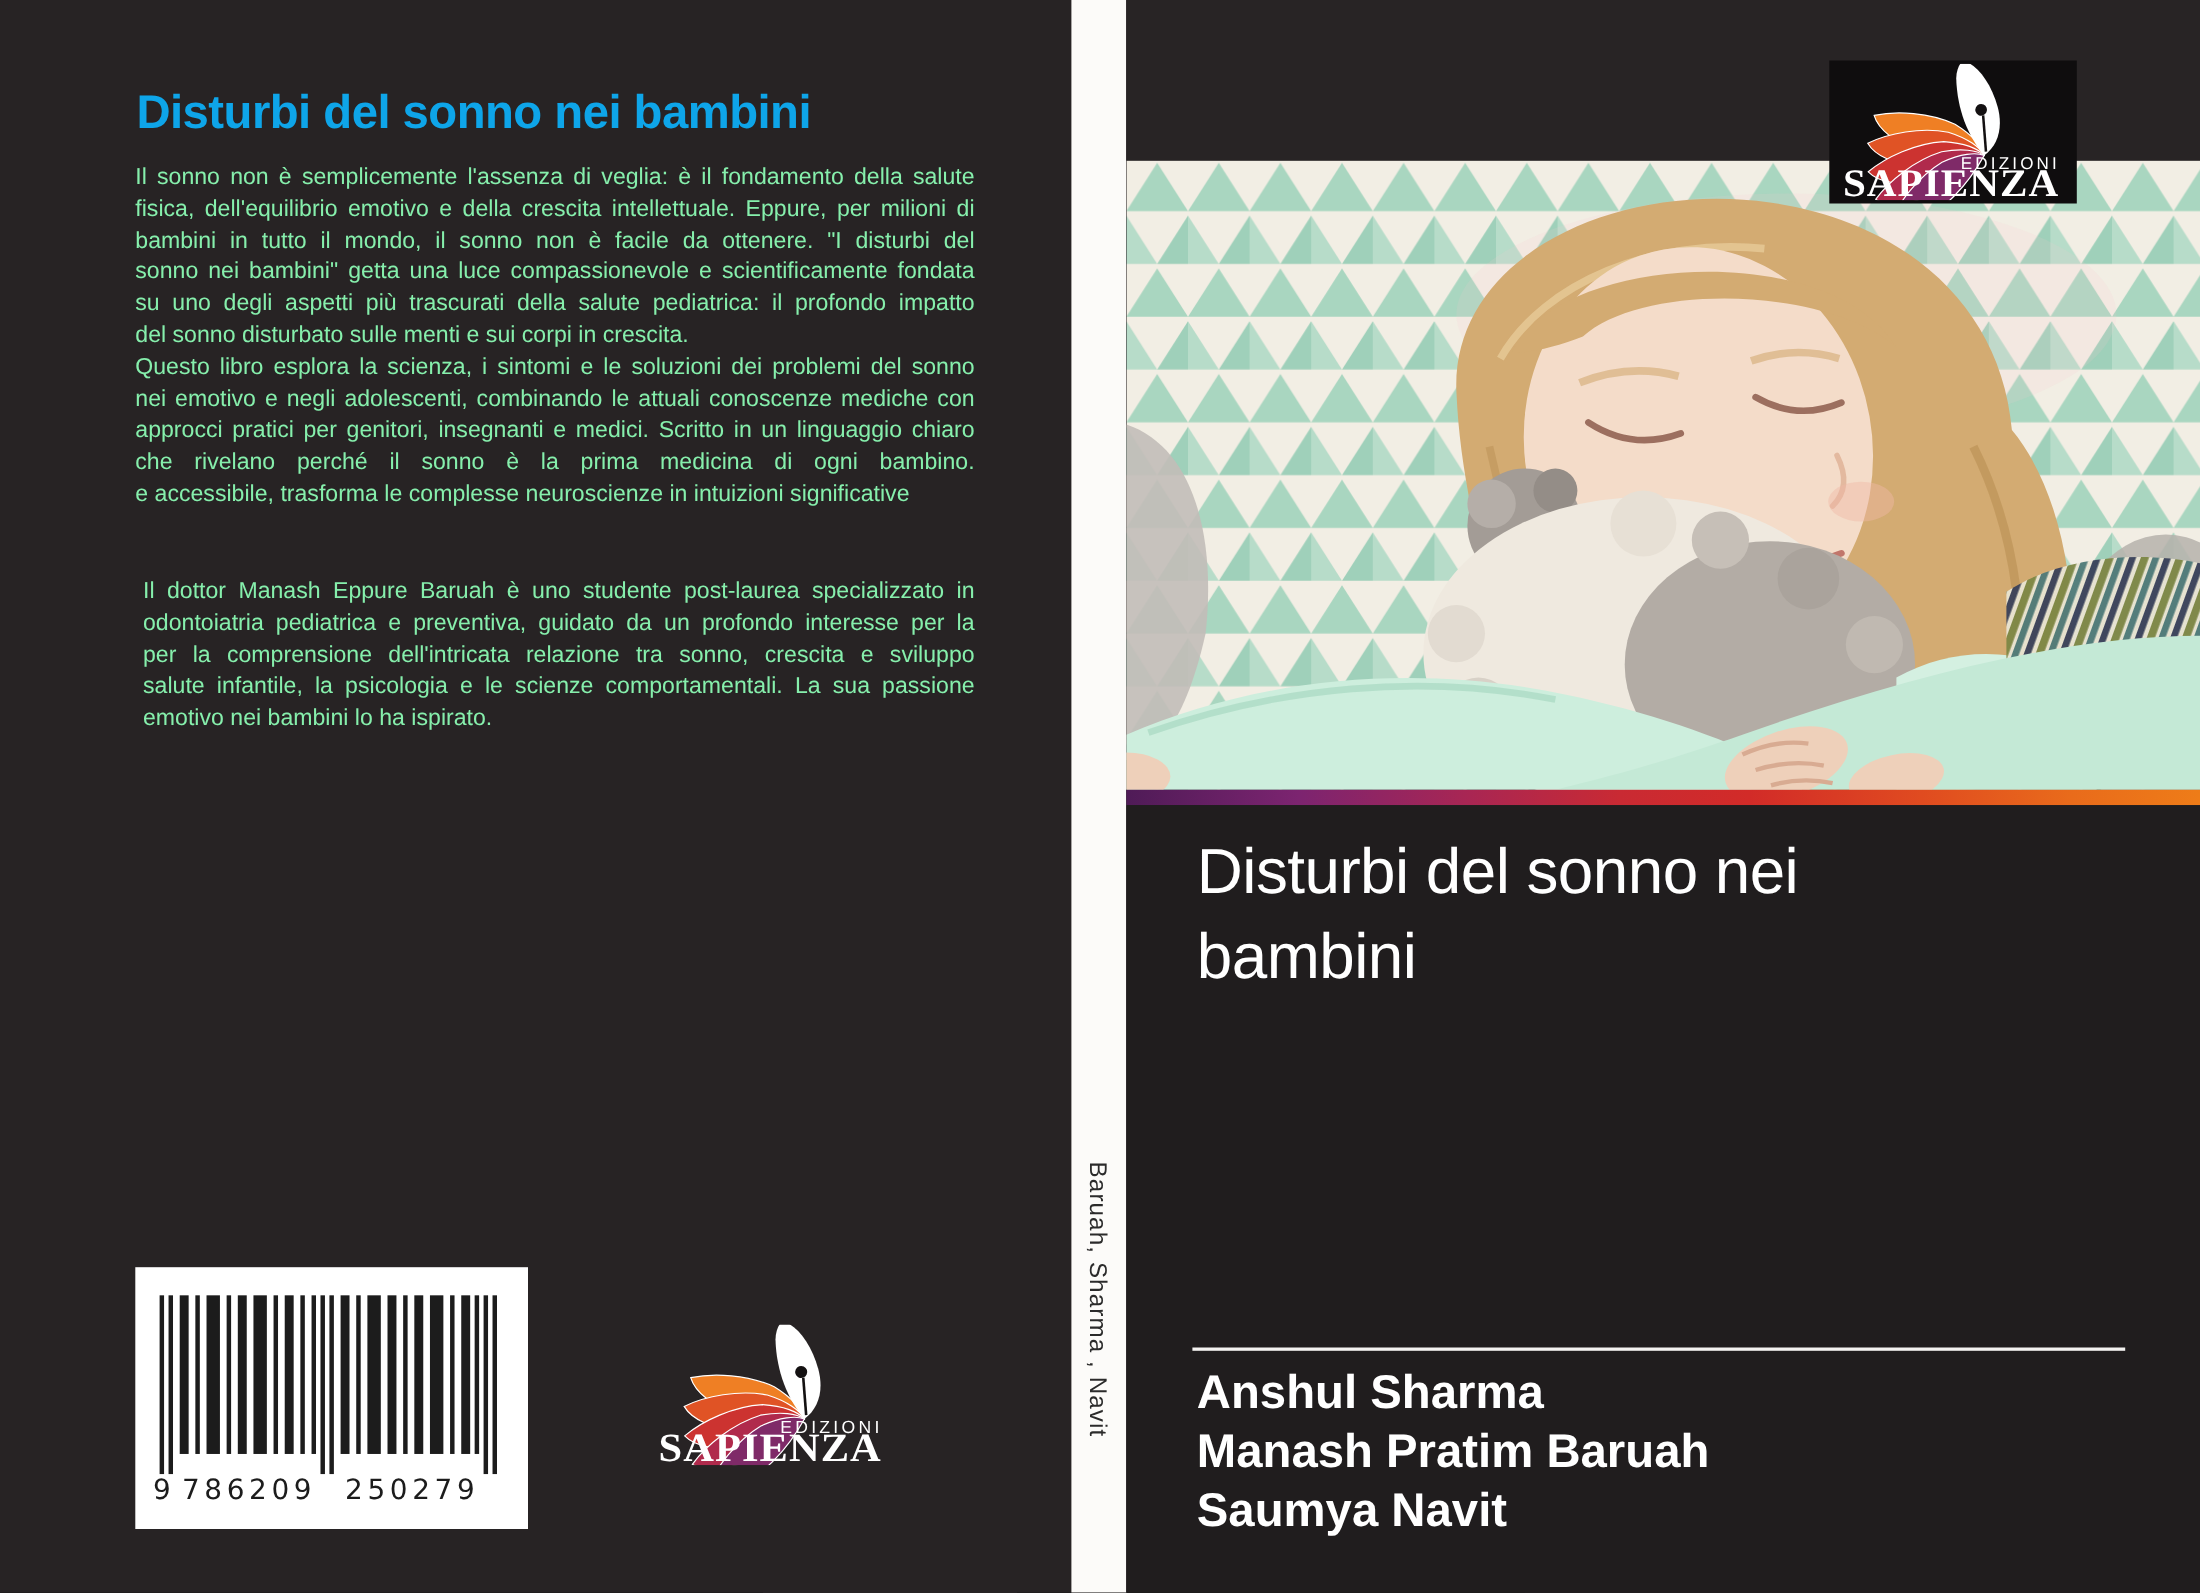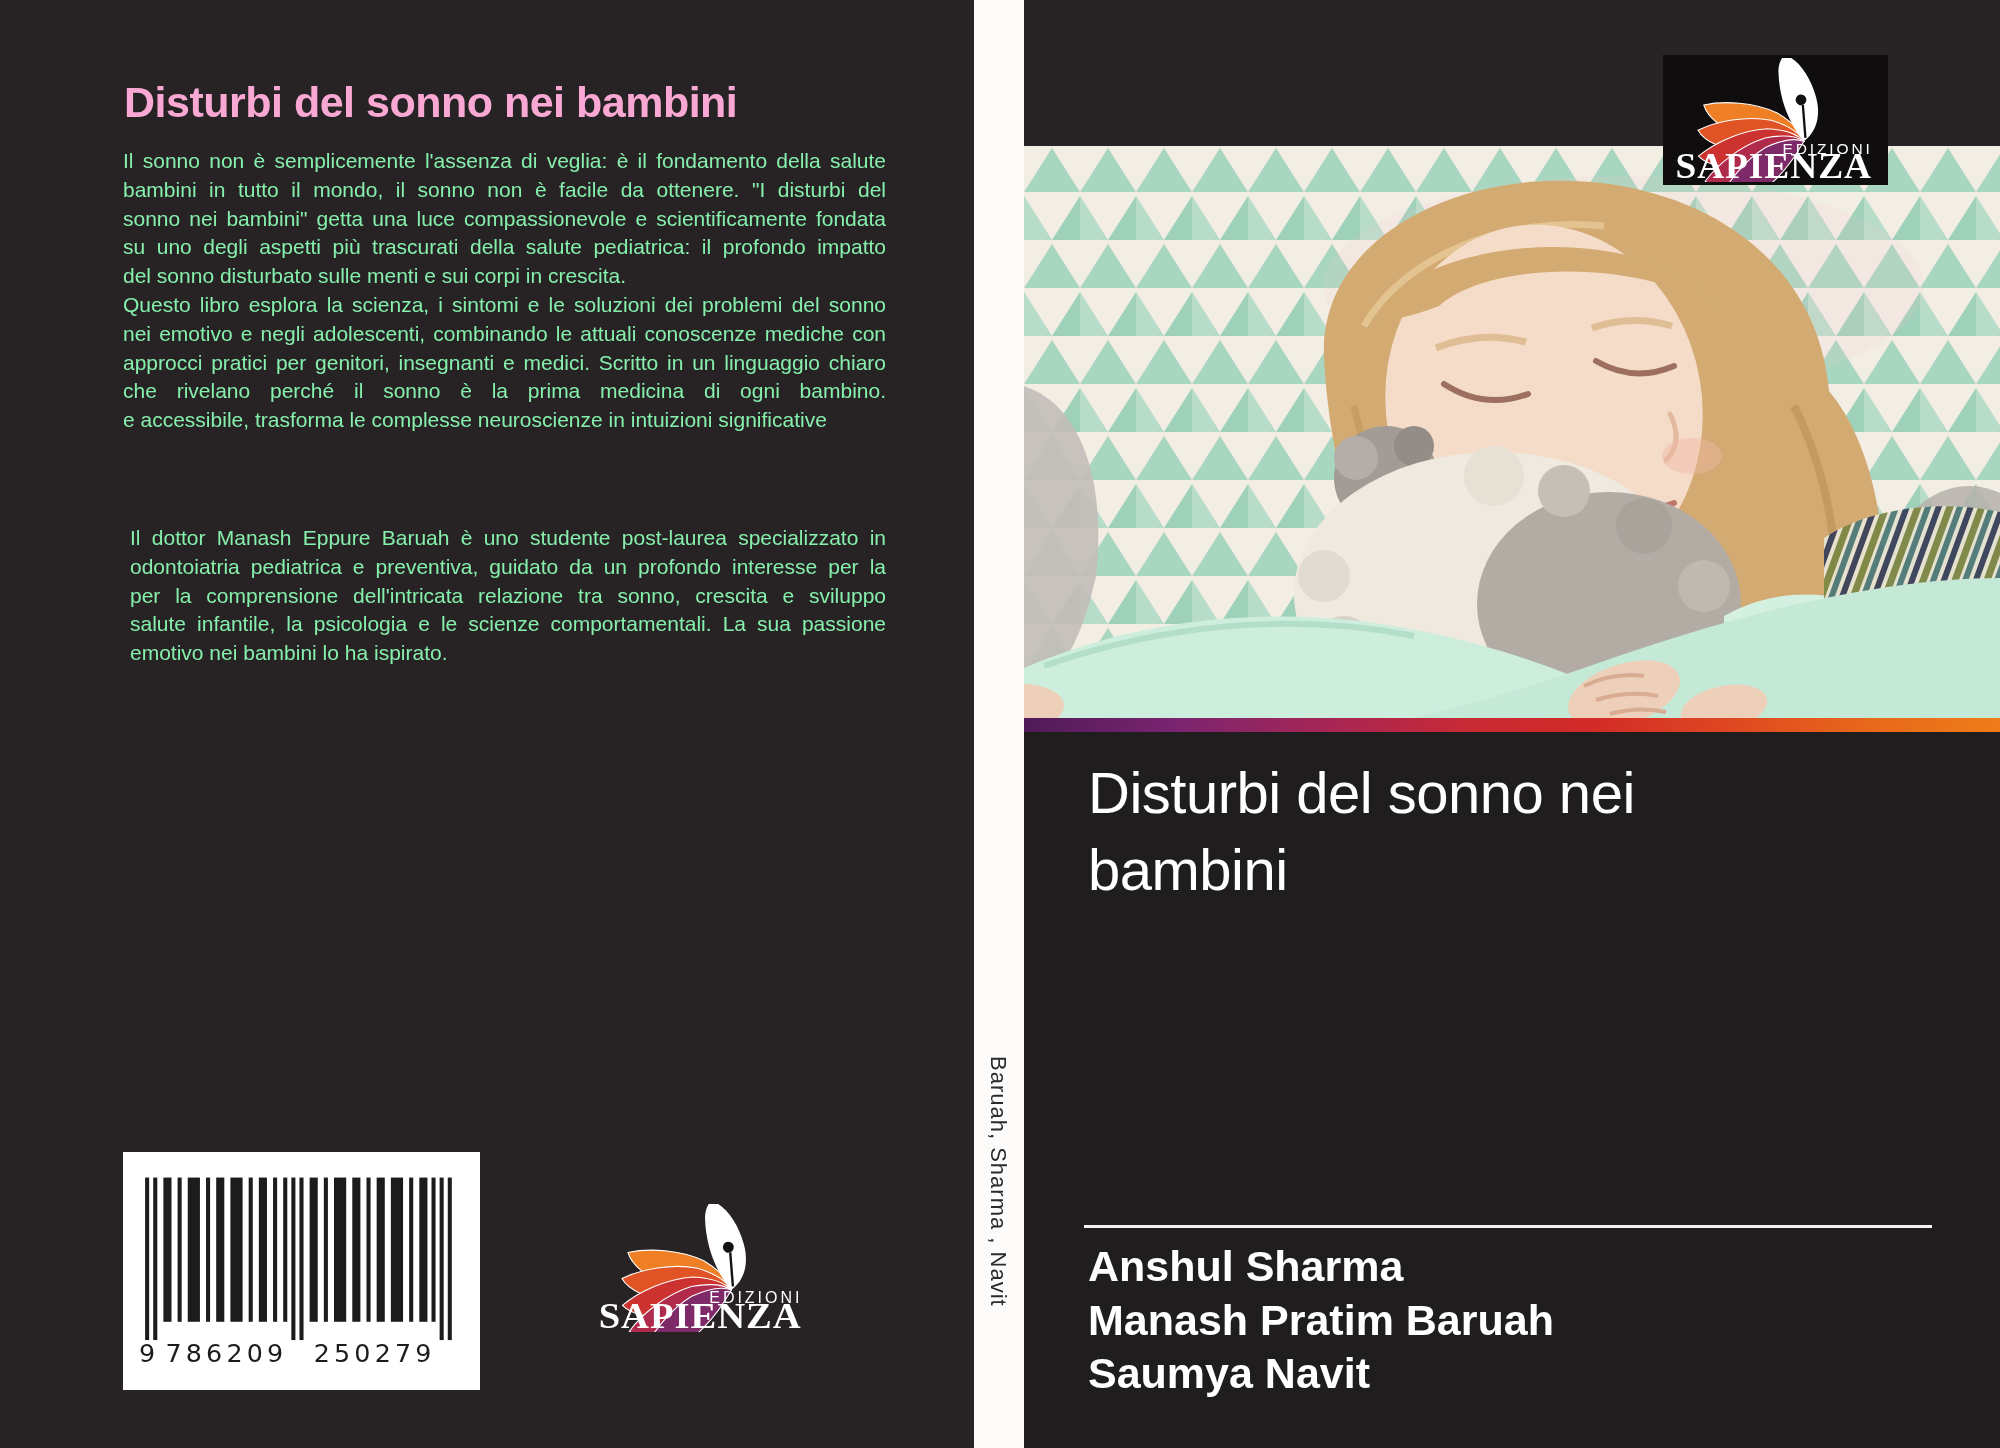--- a/index.html
+++ b/index.html
@@ -5,21 +5,21 @@
   html,body{margin:0;padding:0;background:#111;}
   #canvas{
     position:relative;width:2000px;height:1448px;overflow:hidden;
     background:#272324;font-family:"Liberation Sans",sans-serif;
     -webkit-font-smoothing:antialiased;
   }
   
   #back-cover{position:absolute;left:0;top:0;width:974px;height:1448px;background:#272324;}
   .bc-title{
     position:absolute;left:124px;top:77px;width:820px;
-    color:#f9a8d4;font-size:43px;font-weight:700;letter-spacing:-0.5px;line-height:50px;white-space:nowrap;
+    color:#0ea5e9;font-size:43px;font-weight:700;letter-spacing:-0.5px;line-height:50px;white-space:nowrap;
   }
   .bc-text{
     position:absolute;left:123px;width:763px;color:#86efac;
     font-size:21px;line-height:28.8px;font-weight:400;
   }
   #bc-synopsis{top:147px;}
   #bc-bio{top:524px;left:130px;width:756px;}
   .jline{text-align:justify;text-align-last:justify;height:28.8px;white-space:nowrap;overflow:visible;}
   .jgroup .jline:last-child{text-align-last:left;}
   
@@ -91,20 +91,21 @@
 </svg>
 
 <div id="canvas">
 
   <div id="back-cover">
     <div class="bc-title">Disturbi del sonno nei bambini</div>
 
     <div class="bc-text" id="bc-synopsis">
       <div class="jgroup">
           <div class="jline">Il sonno non è semplicemente l'assenza di veglia: è il fondamento della salute</div>
+          <div class="jline">fisica, dell'equilibrio emotivo e della crescita intellettuale. Eppure, per milioni di</div>
           <div class="jline">bambini in tutto il mondo, il sonno non è facile da ottenere. "I disturbi del</div>
           <div class="jline">sonno nei bambini" getta una luce compassionevole e scientificamente fondata</div>
           <div class="jline">su uno degli aspetti più trascurati della salute pediatrica: il profondo impatto</div>
           <div class="jline">del sonno disturbato sulle menti e sui corpi in crescita.</div>
         </div>
       <div class="jgroup">
           <div class="jline">Questo libro esplora la scienza, i sintomi e le soluzioni dei problemi del sonno</div>
           <div class="jline">nei emotivo e negli adolescenti, combinando le attuali conoscenze mediche con</div>
           <div class="jline">approcci pratici per genitori, insegnanti e medici. Scritto in un linguaggio chiaro</div>
           <div class="jline">che rivelano perché il sonno è la prima medicina di ogni bambino.</div>

